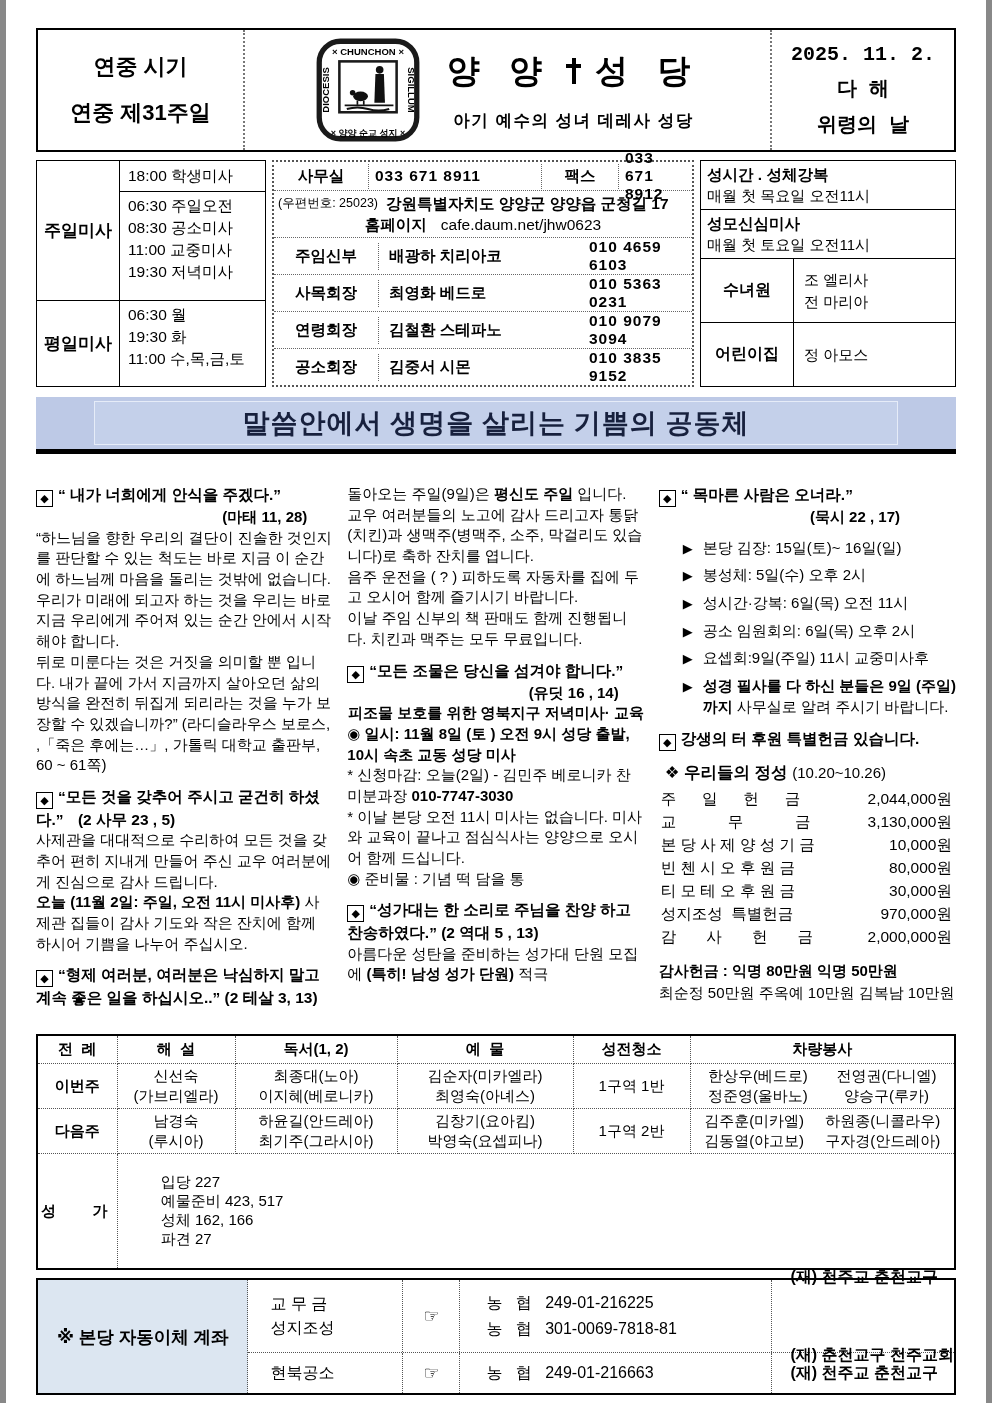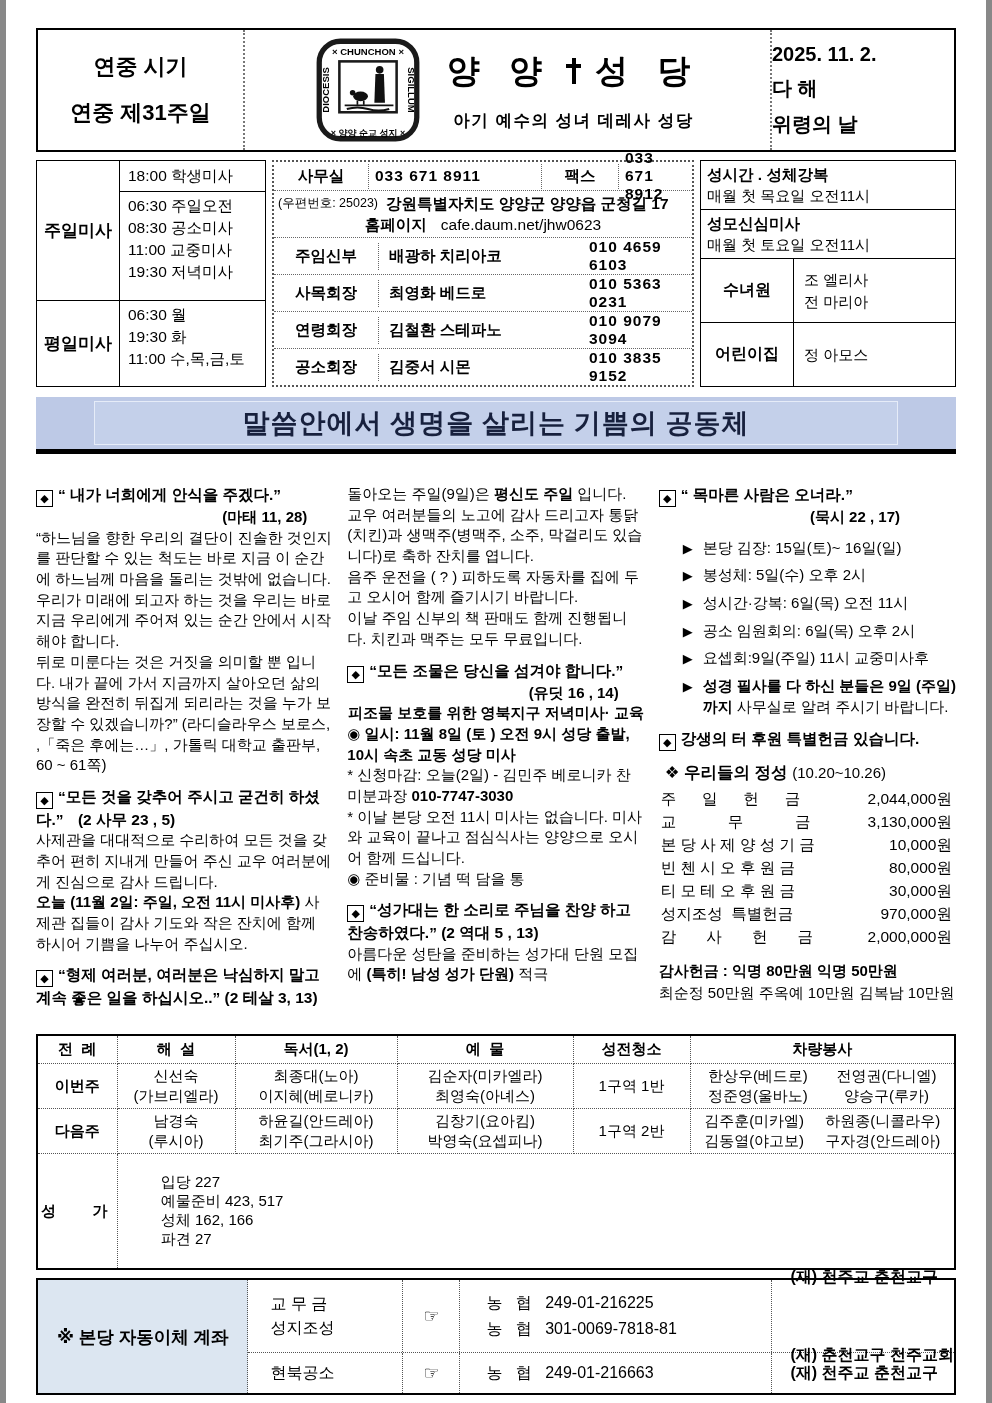--- a/index.html
+++ b/index.html
@@ -13,21 +13,21 @@
   .hdr-center{flex:1;display:flex;align-items:center;justify-content:center;gap:26px;}
   .logo-svg{width:106px;height:106px;}
   .title-block{text-align:center;}
   .title-row{display:flex;align-items:center;justify-content:center;gap:14px;
              font-size:33px;font-weight:bold;letter-spacing:10px;}
   .cross{display:inline-block;width:15px;height:26px;position:relative;}
   .cross::before{content:"";position:absolute;left:5.5px;top:0;width:4px;height:26px;background:#000;}
   .cross::after{content:"";position:absolute;left:0;top:6px;width:15px;height:4px;background:#000;}
   .subtitle{font-size:16.5px;font-weight:bold;margin-top:16px;letter-spacing:1.5px;}
   .hdr-right{width:182px;border-left:2px dotted #777;display:flex;flex-direction:column;
-             justify-content:center;align-items:flex-start;gap:9px;font-size:20px;font-weight:bold;}
+             justify-content:center;align-items:center;gap:9px;font-size:20px;font-weight:bold;font-family:Liberation Mono, monospace;}
   
   .info-row{display:flex;margin-top:8px;gap:6px;font-size:15.5px;}
   .mass-tbl{width:228px;border:1.8px solid #000;display:flex;flex-direction:column;}
   .mass-sec{display:flex;border-bottom:1.5px solid #000;}
   .mass-sec:last-child{border-bottom:none;}
   .mass-label{width:82px;display:flex;align-items:center;justify-content:center;
               font-weight:bold;font-size:17px;border-right:1.5px solid #000;}
   .mass-times{flex:1;padding:3px 0 3px 8px;line-height:22px;}
   .mass-first{border-bottom:1.5px solid #000;padding:4px 0 4px 8px;line-height:22px;}
   .contact-tbl{flex:1;border:2px dotted #555;display:flex;flex-direction:column;}

